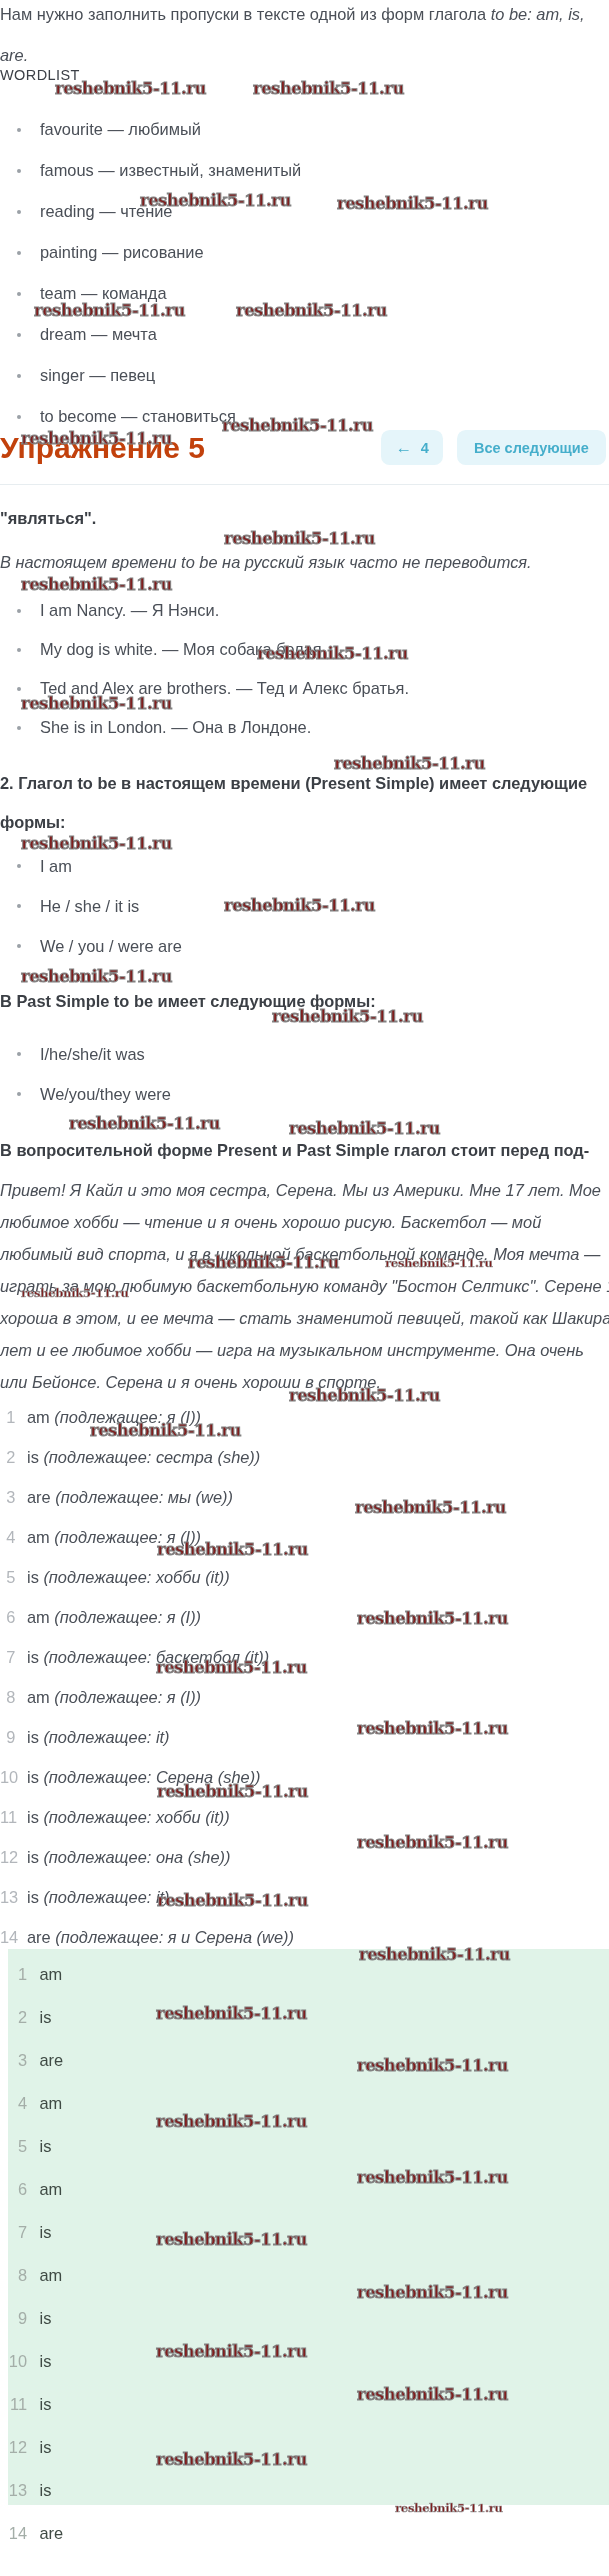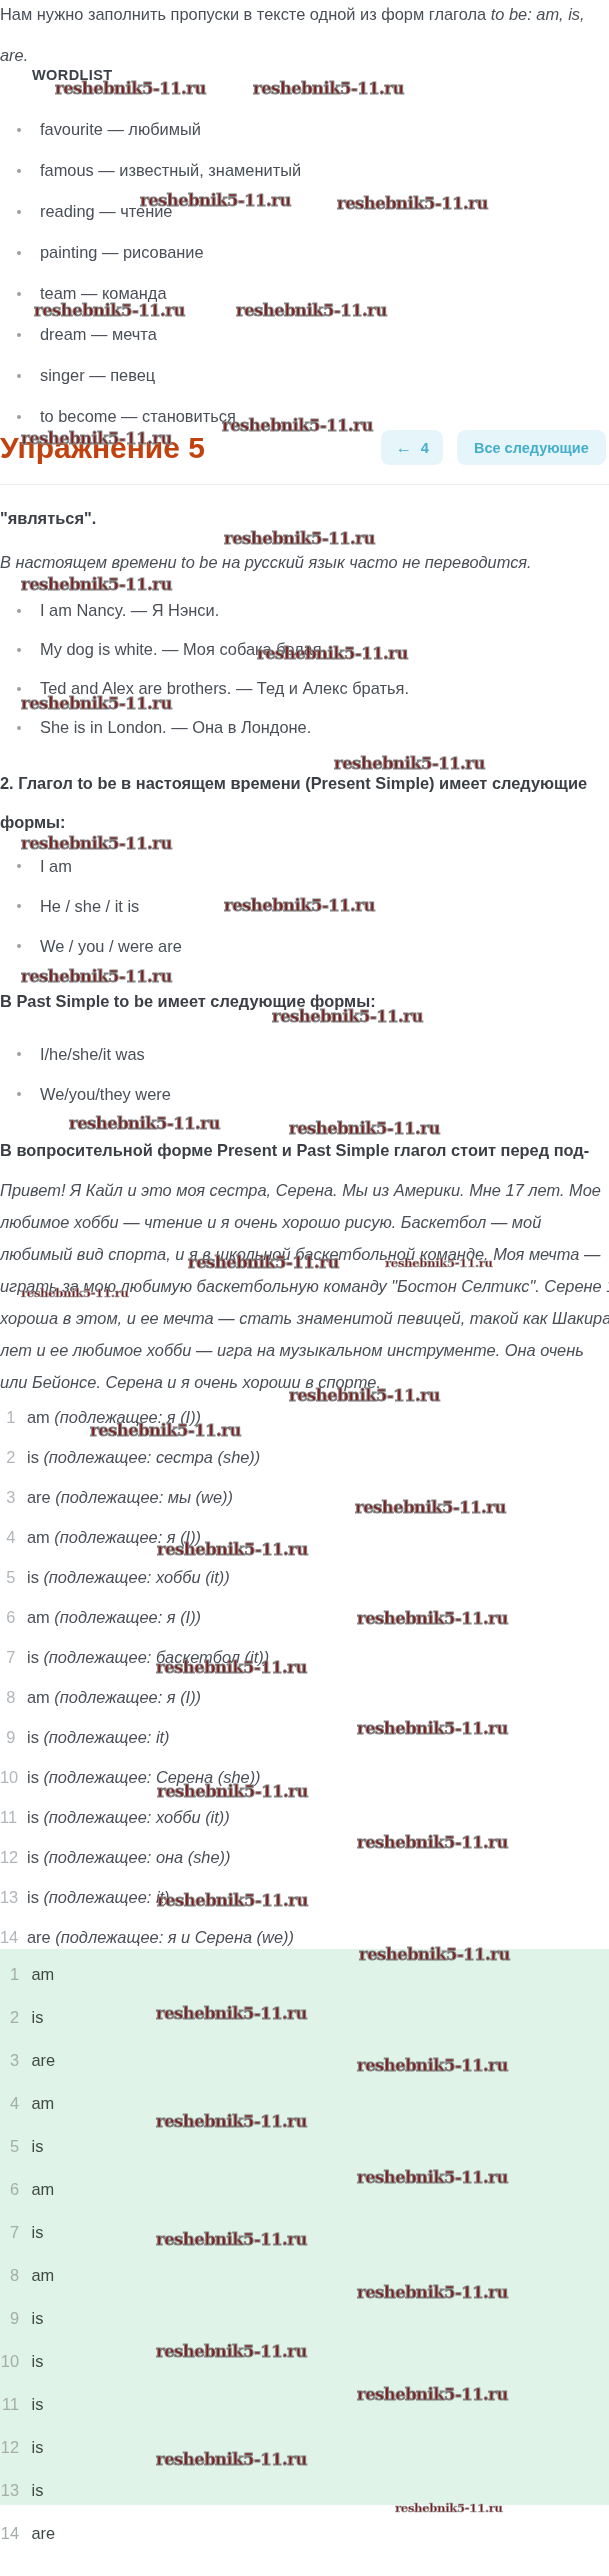--- a/index.html
+++ b/index.html
@@ -11,36 +11,36 @@
   .wm{
     position:absolute;font-family:"DejaVu Serif",serif;font-weight:bold;
     font-size:16.4px;letter-spacing:-0.5px;color:#7f1d1d;
     -webkit-text-stroke:1px #828282;white-space:nowrap;pointer-events:none;line-height:1;
   }
   .wm.sm{font-size:11.6px;-webkit-text-stroke:0.6px #9a9a9a;letter-spacing:-0.3px;}
   .sec{position:absolute;left:0;right:0;}
   p{margin:0;}
   .intro{line-height:41px;}
   .it{font-style:italic;}
-  .wordlist-title{font-weight:bold;font-size:14.5px;color:#3c4047;letter-spacing:0.4px;margin-left:32px;}
+  .wordlist-title{font-weight:normal;font-size:14.5px;color:#3c4047;letter-spacing:0.4px;}
   ul.blist{list-style:none;margin:0;padding:0;}
   ul.blist li{position:relative;padding-left:40px;line-height:41px;}
   ul.blist.p40 li{line-height:39px;}
   ul.blist.p42 li{line-height:40px;}
   ul.blist li::before{
     content:"";position:absolute;left:17.3px;top:50%;margin-top:-1.9px;
     width:3.9px;height:3.9px;border-radius:50%;background:#9ba1a7;
   }
   .bold-para{font-weight:bold;color:#3b3f45;line-height:39px;}
   .story-line{font-style:italic;line-height:32px;white-space:nowrap;}
   ol.numlist{list-style:none;margin:0;padding:0;}
   ol.numlist li{line-height:40px;white-space:nowrap;}
   ol.numlist .n{display:inline-block;width:15.4px;text-align:right;margin-right:11.6px;color:#b2b6bb;}
   ol.numlist .note{font-style:italic;text-align:center;}
-  .answers-block{position:absolute;left:0;right:0;top:1949px;height:556px;background:#e0f3e8;}
+  .answers-block{position:absolute;left:8px;right:0;top:1949px;height:556px;background:#e0f3e8;}
   ol.anslist{list-style:none;margin:0;padding:3.9px 0 0 0;}
   ol.anslist li{line-height:43px;color:#3f4a44;}
   ol.anslist .n{display:inline-block;width:19px;text-align:right;margin-right:12.5px;color:#a4aea8;}
   .header-row{position:absolute;top:430px;left:0;right:0;display:flex;align-items:center;}
   .ex-title{font-weight:bold;font-size:30px;color:#c2410c;white-space:nowrap;}
   .hdr-spacer{flex:1;}
   .btn{
     display:flex;align-items:center;justify-content:center;height:35px;border-radius:8.7px;
     background:#e5f5fa;color:#45aecb;font-size:14.5px;font-weight:bold;border:none;
     font-family:"Liberation Sans",sans-serif;cursor:pointer;white-space:nowrap;

